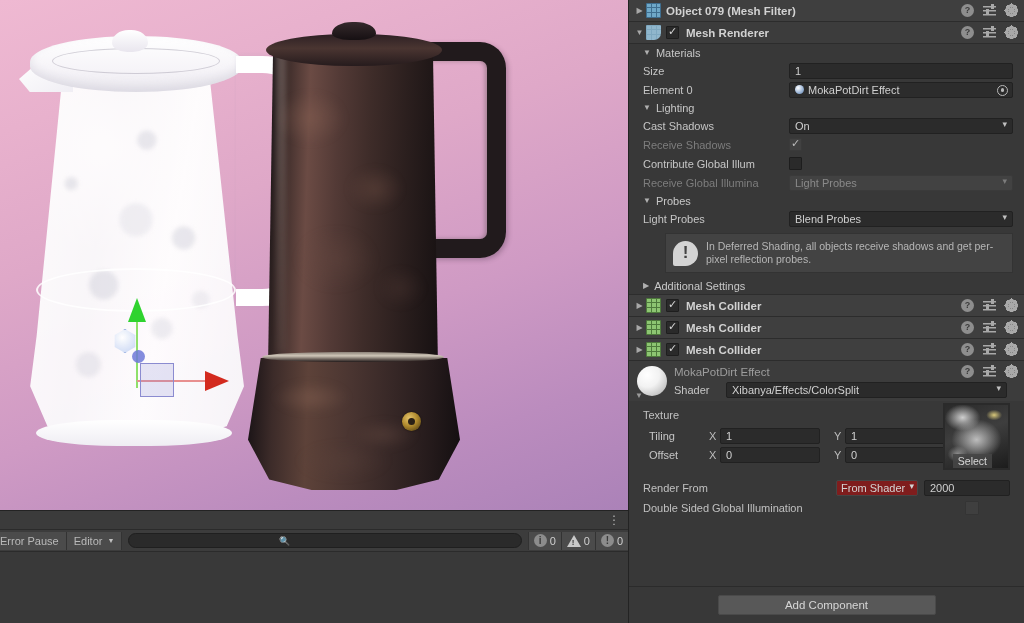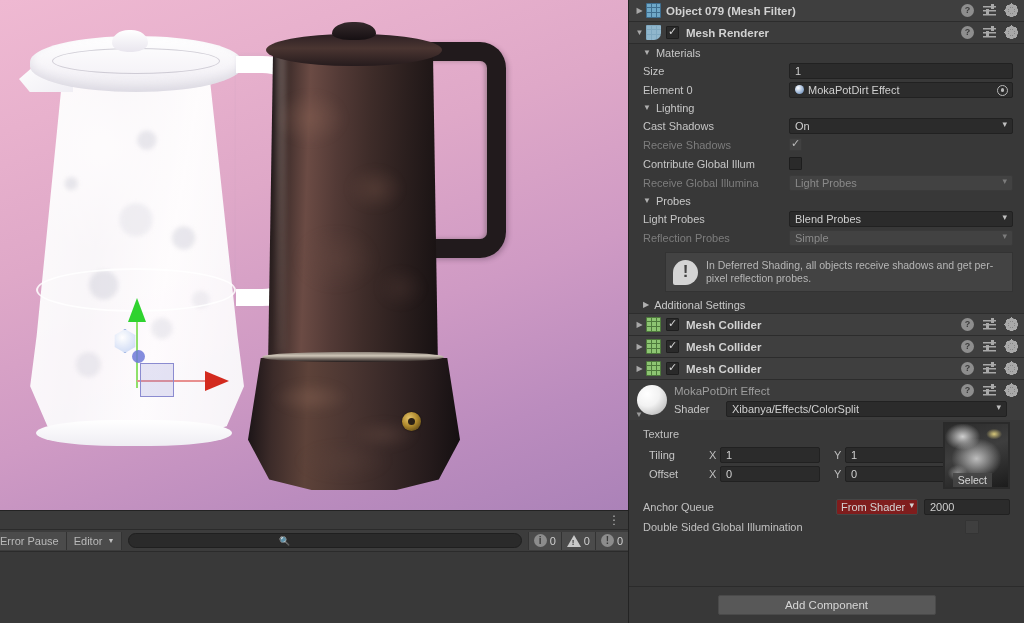--- a/index.html
+++ b/index.html
@@ -642,26 +642,20 @@
     </div>
 
     <div class="sect">
       <span class="tri">▼</span>
       <span>Probes</span>
     </div>
     <div class="row">
       <span class="lbl">Light Probes</span>
       <span class="field dd">
         <span>Blend Probes</span>
-      </span>
-    </div>
-    <div class="row dim">
-      <span class="lbl">Reflection Probes</span>
-      <span class="field dd dim">
-        <span>Simple</span>
       </span>
     </div>
 
     <div class="infobox">
       <span class="info-bubble"></span>
       <span class="info-text">In Deferred Shading, all objects receive shadows and get per-pixel reflection probes.</span>
     </div>
 
     <div class="sect">
       <span class="tri">▶</span>
@@ -745,21 +739,21 @@
         <span class="numf">
           <span>0</span>
         </span>
       </div>
       <div class="tex-thumb">
         <span class="sel">Select</span>
       </div>
     </div>
 
     <div class="rq-row">
-      <span class="rq-lbl">Anchor Queue</span>
+      <span class="rq-lbl">Render From</span>
       <span class="rq-dd">
         <span>From Shader</span>
       </span>
       <span class="rq-num">
         <span>2000</span>
       </span>
     </div>
     <div class="dsgi-row">
       <span class="lbl">Double Sided Global Illumination</span>
       <span class="dsgi-box"></span>

